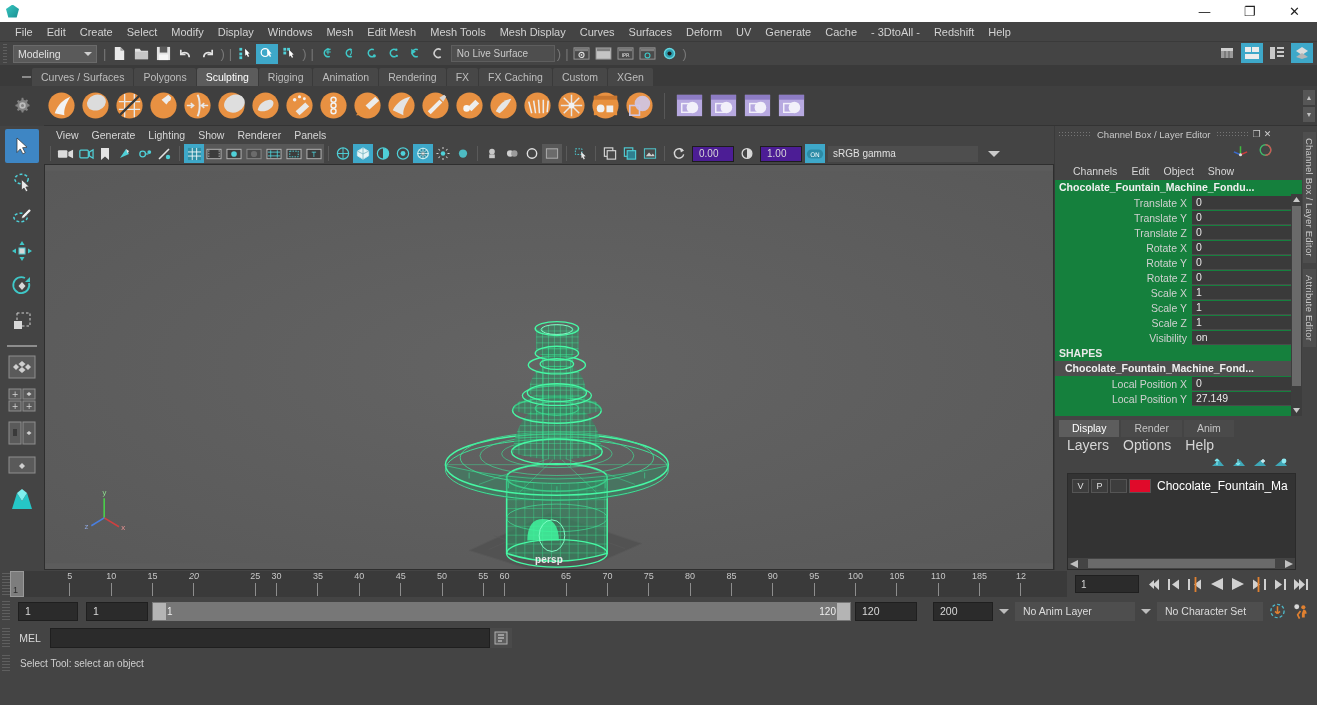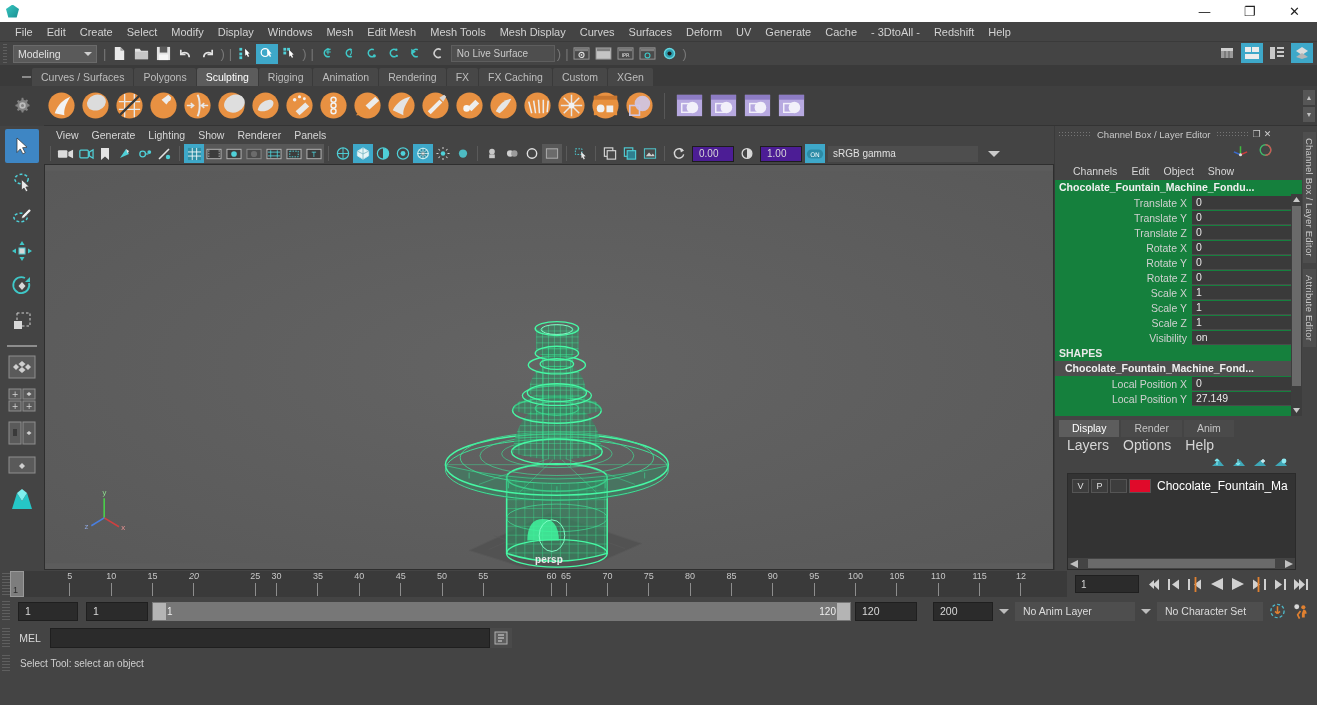--- a/index.html
+++ b/index.html
@@ -1307,21 +1307,21 @@
           <div class="mark"></div>
         </div>
         <div class="tick" style="left: 431.525px;">
           <div class="lbl">50</div>
           <div class="mark"></div>
         </div>
         <div class="tick" style="left: 472.877px;">
           <div class="lbl">55</div>
           <div class="mark"></div>
         </div>
-        <div class="tick" style="left: 541px;">
+        <div class="tick" style="left: 494px;">
           <div class="lbl">60</div>
           <div class="mark"></div>
         </div>
         <div class="tick" style="left: 555.582px;">
           <div class="lbl">65</div>
           <div class="mark"></div>
         </div>
         <div class="tick" style="left: 596.934px;">
           <div class="lbl">70</div>
           <div class="mark"></div>
@@ -1352,21 +1352,21 @@
         </div>
         <div class="tick" style="left: 886.402px;">
           <div class="lbl">105</div>
           <div class="mark"></div>
         </div>
         <div class="tick" style="left: 927.754px;">
           <div class="lbl">110</div>
           <div class="mark"></div>
         </div>
         <div class="tick" style="left: 969.107px;">
-          <div class="lbl">115</div>
+          <div class="lbl">185</div>
           <div class="mark"></div>
         </div>
         <div class="tick" style="left: 1010.46px;">
           <div class="lbl">12</div>
           <div class="mark"></div>
         </div>
       </div>
     <div class="tr-field">
       <span>1</span>
     </div>

